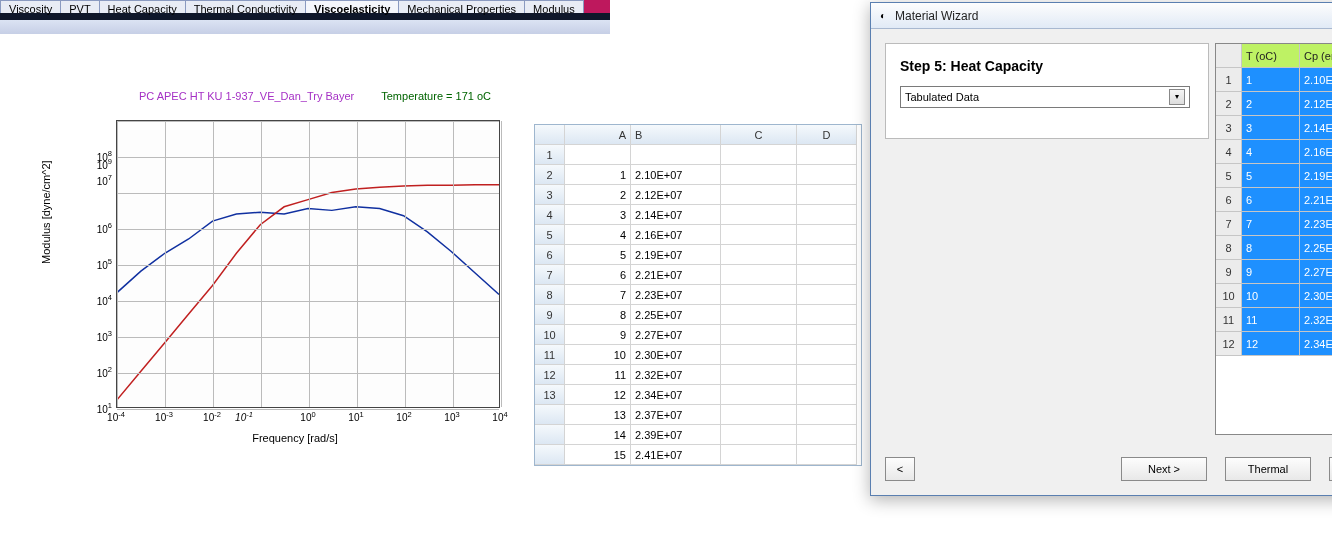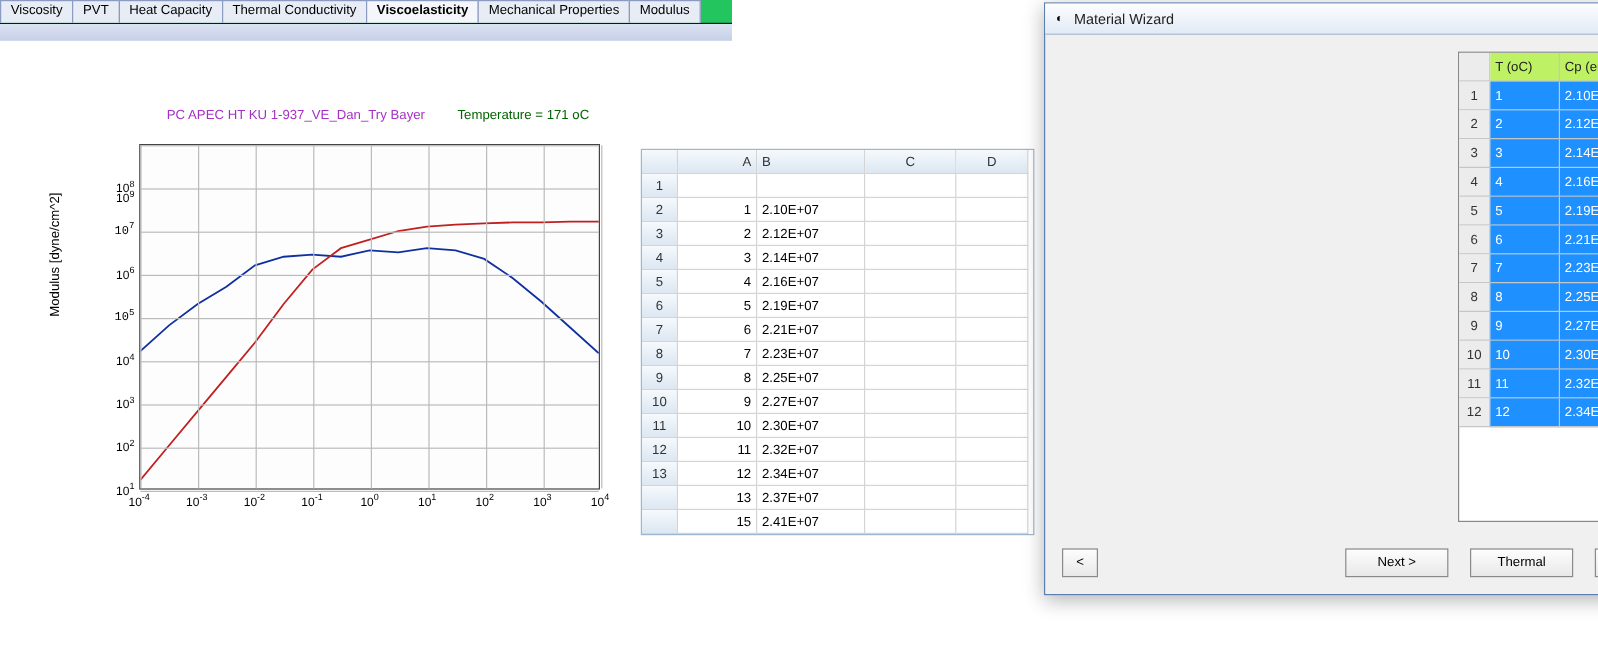--- a/index.html
+++ b/index.html
@@ -1,19 +1,19 @@
 <!DOCTYPE html>
 <html><head>
 <meta charset="utf-8">
 <style>
 * { box-sizing: border-box; margin: 0; padding: 0; }
 body { font-family: "Segoe UI", Tahoma, sans-serif; font-size: 11px; background: #fff; width: 1332px; height: 550px; position: relative; overflow: hidden; }
 
 
-.tabs-bar { display: flex; border-bottom: 1px solid #0f172a; height: 20px; background: #22c55e; width: 610px; }
+.tabs-bar { display: flex; border-bottom: 7px solid #0f172a; height: 20px; background: #be185d; width: 610px; }
 .tab { padding: 2px 8px; border: 1px solid #8a9ac0; border-bottom: none; margin-right: -1px; background: #e8ecf5; cursor: pointer; font-size: 11px; white-space: nowrap; }
 .tab.active { background: #f4f6fb; font-weight: bold; }
 .tabs-underline { height: 14px; background: linear-gradient(#dbe3f3,#c6cfe6); width: 610px; }
 
 
 .chart-wrap { position: absolute; left: 60px; top: 90px; width: 470px; }
 .chart-title { text-align: center; font-size: 11px; margin-bottom: 2px; }
 .chart-title .mat { color: #a530c5; padding-left: 40px; }
 .chart-title .temp { color: #006400; margin-left: 24px; }
 .chart-box { position: relative; width: 470px; height: 370px; }
@@ -105,37 +105,38 @@
         <div class="grid-line-h" style="top: 288px;"></div>
         <div class="grid-line-h" style="top: 252px;"></div>
         <div class="grid-line-h" style="top: 216px;"></div>
         <div class="grid-line-h" style="top: 180px;"></div>
         <div class="grid-line-h" style="top: 144px;"></div>
         <div class="grid-line-h" style="top: 108px;"></div>
         <div class="grid-line-h" style="top: 72px;"></div>
         <div class="grid-line-h" style="top: 36px;"></div>
         <div class="grid-line-h" style="top: 0px;"></div>
       </div>
+    <div class="xlabel">Frequency [rad/s]</div>
     <div class="ylabel">Modulus [dyne/cm^2]</div>
   <div class="axis-tick-x" style="left: 56px;">10<sup>-4</sup></div>
       <div class="axis-tick-x" style="left: 104px;">10<sup>-3</sup></div>
       <div class="axis-tick-x" style="left: 152px;">10<sup>-2</sup></div>
-      <div class="axis-tick-x" style="left: 200px;">10<sup>-1</sup></div>
+      <div class="axis-tick-x" style="left: 184px; font-style: italic;">10<sup>-1</sup></div>
       <div class="axis-tick-x" style="left: 248px;">10<sup>0</sup></div>
       <div class="axis-tick-x" style="left: 296px;">10<sup>1</sup></div>
       <div class="axis-tick-x" style="left: 344px;">10<sup>2</sup></div>
       <div class="axis-tick-x" style="left: 392px;">10<sup>3</sup></div>
       <div class="axis-tick-x" style="left: 440px;">10<sup>4</sup></div>
       <div class="axis-tick-y" style="top: 304px;">10<sup>1</sup></div>
       <div class="axis-tick-y" style="top: 268px;">10<sup>2</sup></div>
       <div class="axis-tick-y" style="top: 232px;">10<sup>3</sup></div>
       <div class="axis-tick-y" style="top: 196px;">10<sup>4</sup></div>
-      <div class="axis-tick-y" style="top: 160px; font-family: Liberation Mono, monospace;">10<sup>5</sup></div>
+      <div class="axis-tick-y" style="top: 160px;">10<sup>5</sup></div>
       <div class="axis-tick-y" style="top: 124px;">10<sup>6</sup></div>
-      <div class="axis-tick-y" style="top: 88px; font-family: Liberation Mono, monospace;">10<sup>7</sup></div>
+      <div class="axis-tick-y" style="top: 76px;">10<sup>7</sup></div>
       <div class="axis-tick-y" style="top: 52px;">10<sup>8</sup></div>
       <div class="axis-tick-y" style="top: 16px; margin-top: 44px;">10<sup>9</sup></div>
     </div>
 </div>
 
 <div class="spreadsheet" id="spreadsheet">
     <div class="ss-row">
       <div class="ss-cell ss-corner"></div>
       <div class="ss-cell ss-header ss-col-a">A</div>
       <div class="ss-cell ss-header ss-col-b">B</div>
@@ -235,34 +236,48 @@
     </div>
     <div class="ss-row">
       <div class="ss-cell ss-rownum"></div>
       <div class="ss-cell ss-col-a">13</div>
       <div class="ss-cell ss-col-b">2.37E+07</div>
       <div class="ss-cell ss-col-c"></div>
       <div class="ss-cell ss-col-d"></div>
     </div>
     <div class="ss-row">
       <div class="ss-cell ss-rownum"></div>
+      <div class="ss-cell ss-col-a">14</div>
+      <div class="ss-cell ss-col-b">2.39E+07</div>
+      <div class="ss-cell ss-col-c"></div>
+      <div class="ss-cell ss-col-d"></div>
+    </div>
+    <div class="ss-row">
+      <div class="ss-cell ss-rownum"></div>
       <div class="ss-cell ss-col-a">15</div>
       <div class="ss-cell ss-col-b">2.41E+07</div>
       <div class="ss-cell ss-col-c"></div>
       <div class="ss-cell ss-col-d"></div>
     </div>
   </div>
 
 <div class="dialog">
   <div class="titlebar">
     <span class="titlebar-icon">◐</span>
     <span class="titlebar-text">Material Wizard</span>
 
   </div>
   <div class="dialog-body">
+    <div class="step-panel">
+      <div class="step-title">Step 5: Heat Capacity</div>
+      <div class="dropdown">
+        <span class="dropdown-text">Tabulated Data</span>
+        <span class="dropdown-arrow">▾</span>
+      </div>
+    </div>
 
     <div class="data-grid" id="data-grid">
         <div class="dg-row">
           <div class="dg-cell dg-header dg-rownum"></div>
           <div class="dg-cell dg-header dg-col-t">T (oC)</div>
           <div class="dg-cell dg-header dg-col-cp">Cp (erg/(g.oC) )</div>
         </div>
 
     <div class="dg-row">
           <div class="dg-cell dg-rownum">1</div>

